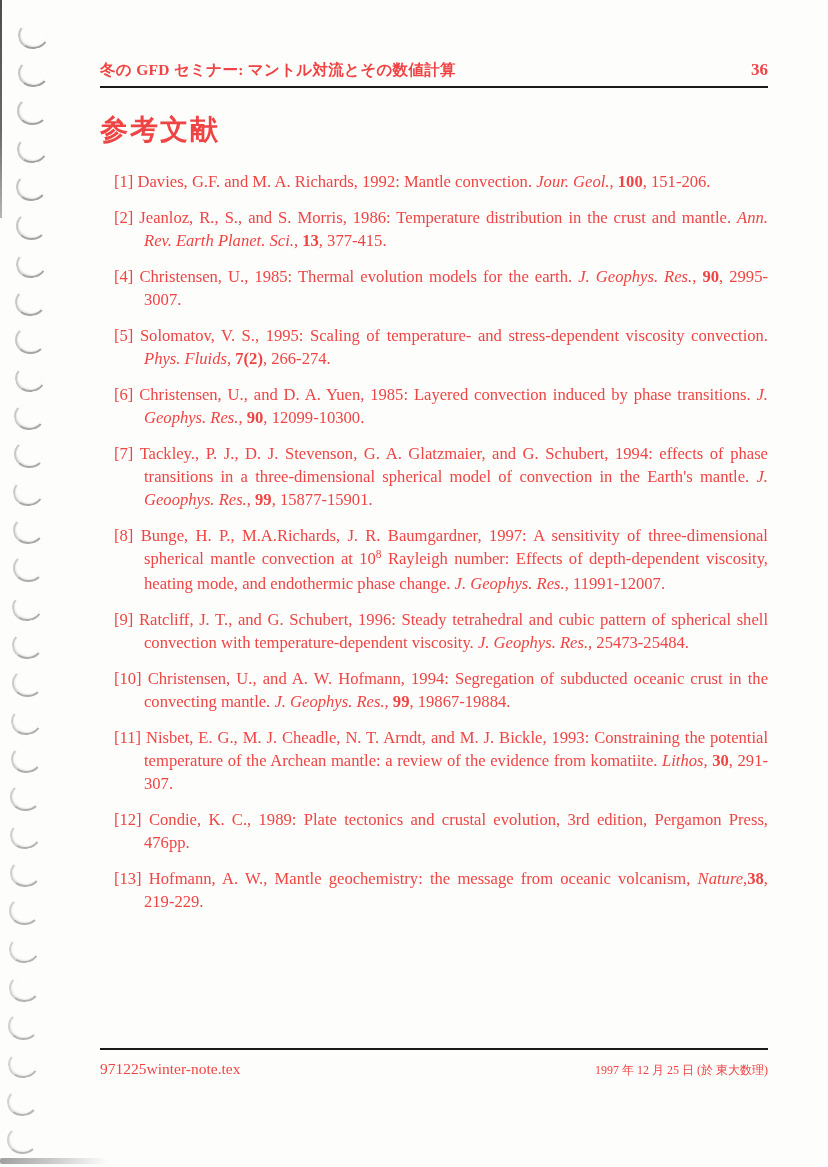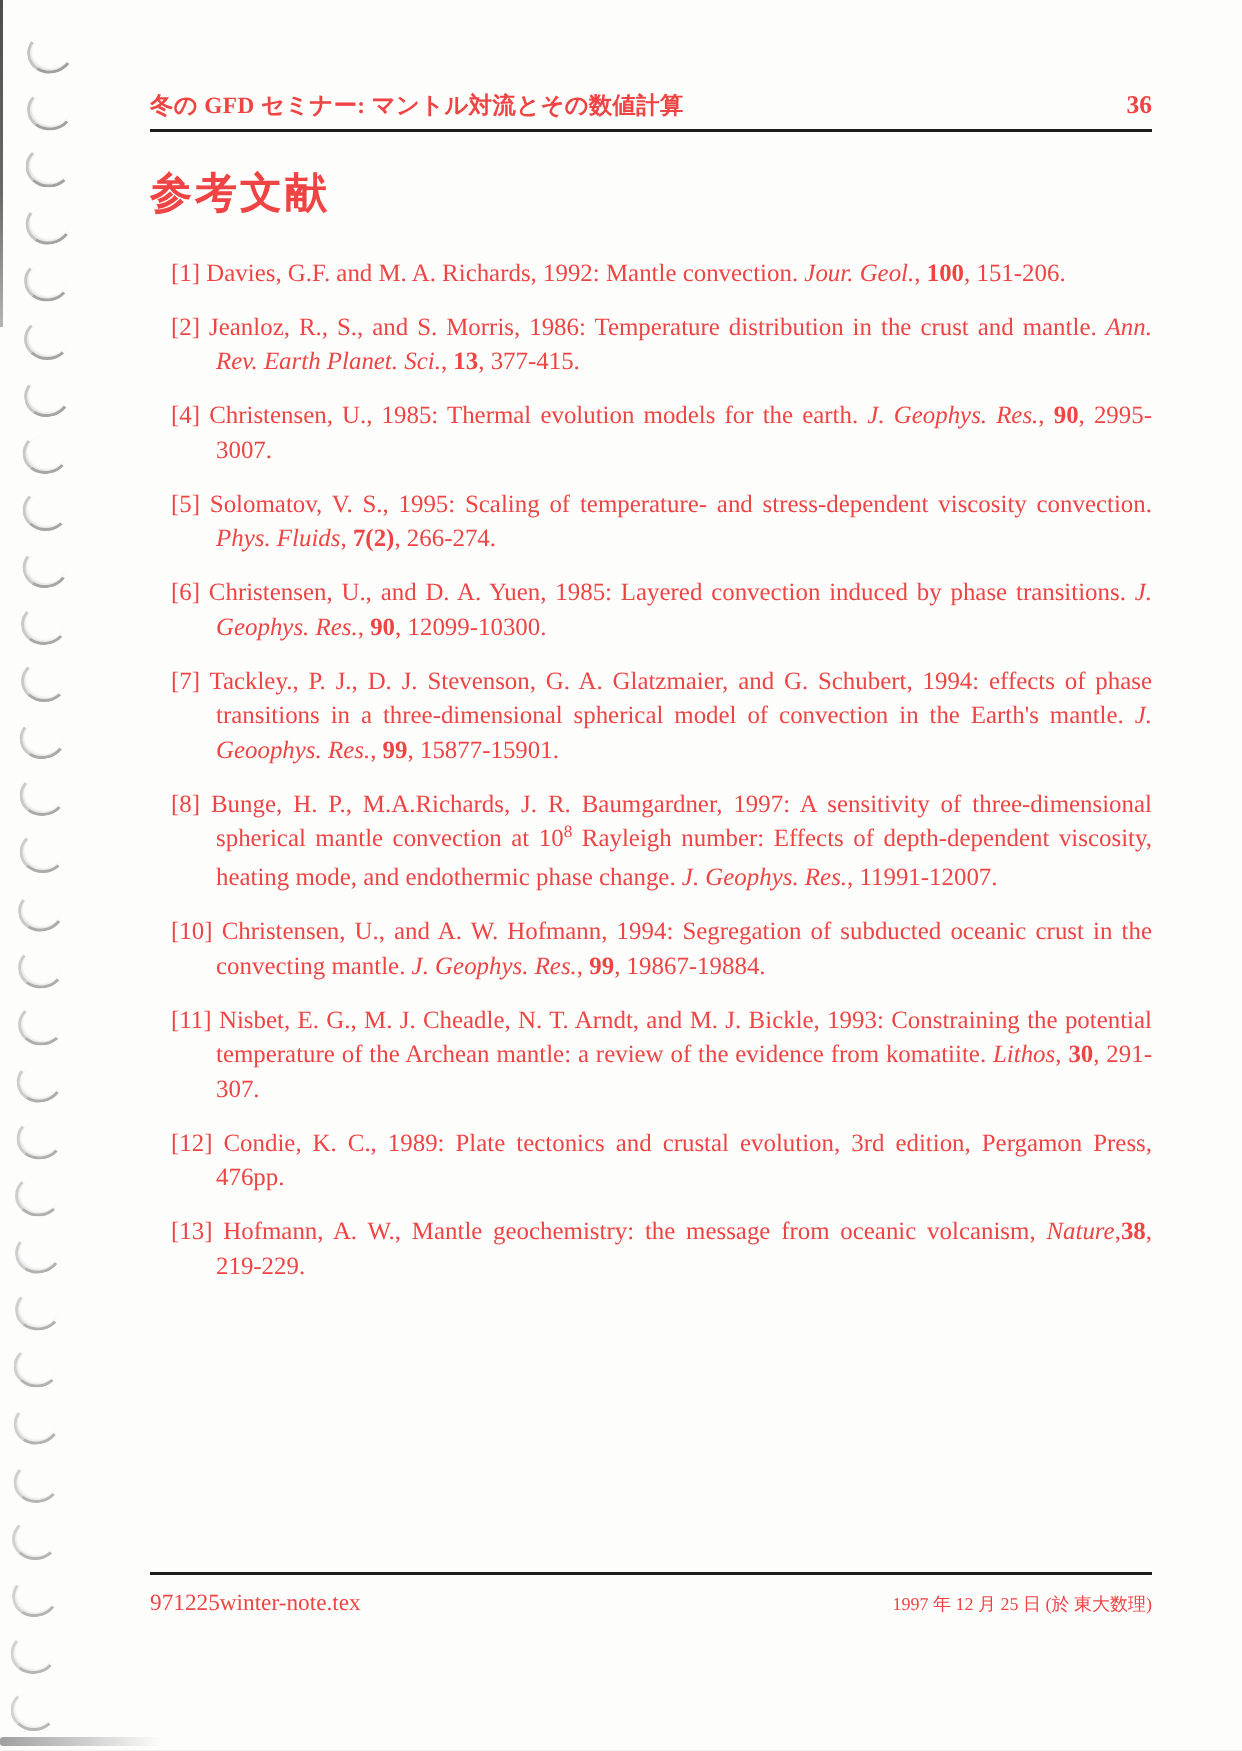--- a/index.html
+++ b/index.html
@@ -116,20 +116,21 @@
     <div class="section-title">参考文献</div>
 
     <div class="refs">
         <div class="ref"><span class="n">[1]</span> <span class="n">Davies, G.F. and M. A. Richards, 1992: Mantle convection. </span><span class="i">Jour. Geol.</span><span class="n">, </span><span class="b">100</span><span class="n">, 151-206.</span></div>
         <div class="ref"><span class="n">[2]</span> <span class="n">Jeanloz, R., S., and S. Morris, 1986: Temperature distribution in the crust and mantle. </span><span class="i">Ann. Rev. Earth Planet. Sci.</span><span class="n">, </span><span class="b">13</span><span class="n">, 377-415.</span></div>
         <div class="ref"><span class="n">[4]</span> <span class="n">Christensen, U., 1985: Thermal evolution models for the earth. </span><span class="i">J. Geophys. Res.</span><span class="n">, </span><span class="b">90</span><span class="n">, 2995-3007.</span></div>
         <div class="ref"><span class="n">[5]</span> <span class="n">Solomatov, V. S., 1995: Scaling of temperature- and stress-dependent viscosity convection. </span><span class="i">Phys. Fluids</span><span class="n">, </span><span class="b">7(2)</span><span class="n">, 266-274.</span></div>
         <div class="ref"><span class="n">[6]</span> <span class="n">Christensen, U., and D. A. Yuen, 1985: Layered convection induced by phase transitions. </span><span class="i">J. Geophys. Res.</span><span class="n">, </span><span class="b">90</span><span class="n">, 12099-10300.</span></div>
         <div class="ref"><span class="n">[7]</span> <span class="n">Tackley., P. J., D. J. Stevenson, G. A. Glatzmaier, and G. Schubert, 1994: effects of phase transitions in a three-dimensional spherical model of convection in the Earth's mantle. </span><span class="i">J. Geoophys. Res.</span><span class="n">, </span><span class="b">99</span><span class="n">, 15877-15901.</span></div>
         <div class="ref"><span class="n">[8]</span> <span class="n">Bunge, H. P., M.A.Richards, J. R. Baumgardner, 1997: A sensitivity of three-dimensional spherical mantle convection at 10</span><span class="sup">8</span><span class="n"> Rayleigh number: Effects of depth-dependent viscosity, heating mode, and endothermic phase change. </span><span class="i">J. Geophys. Res.</span><span class="n">, 11991-12007.</span></div>
+        <div class="ref"><span class="n">[9]</span> <span class="n">Ratcliff, J. T., and G. Schubert, 1996: Steady tetrahedral and cubic pattern of spherical shell convection with temperature-dependent viscosity. </span><span class="i">J. Geophys. Res.</span><span class="n">, 25473-25484.</span></div>
         <div class="ref"><span class="n">[10]</span> <span class="n">Christensen, U., and A. W. Hofmann, 1994: Segregation of subducted oceanic crust in the convecting mantle. </span><span class="i">J. Geophys. Res.</span><span class="n">, </span><span class="b">99</span><span class="n">, 19867-19884.</span></div>
         <div class="ref"><span class="n">[11]</span> <span class="n">Nisbet, E. G., M. J. Cheadle, N. T. Arndt, and M. J. Bickle, 1993: Constraining the potential temperature of the Archean mantle: a review of the evidence from komatiite. </span><span class="i">Lithos</span><span class="n">, </span><span class="b">30</span><span class="n">, 291-307.</span></div>
         <div class="ref"><span class="n">[12]</span> <span class="n">Condie, K. C., 1989: Plate tectonics and crustal evolution, 3rd edition, Pergamon Press, 476pp.</span></div>
         <div class="ref"><span class="n">[13]</span> <span class="n">Hofmann, A. W., Mantle geochemistry: the message from oceanic volcanism, </span><span class="i">Nature</span><span class="n">,</span><span class="b">38</span><span class="n">, 219-229.</span></div>
       </div>
 
   </div>
 
   <div class="footer">
     <hr class="footer-rule">

